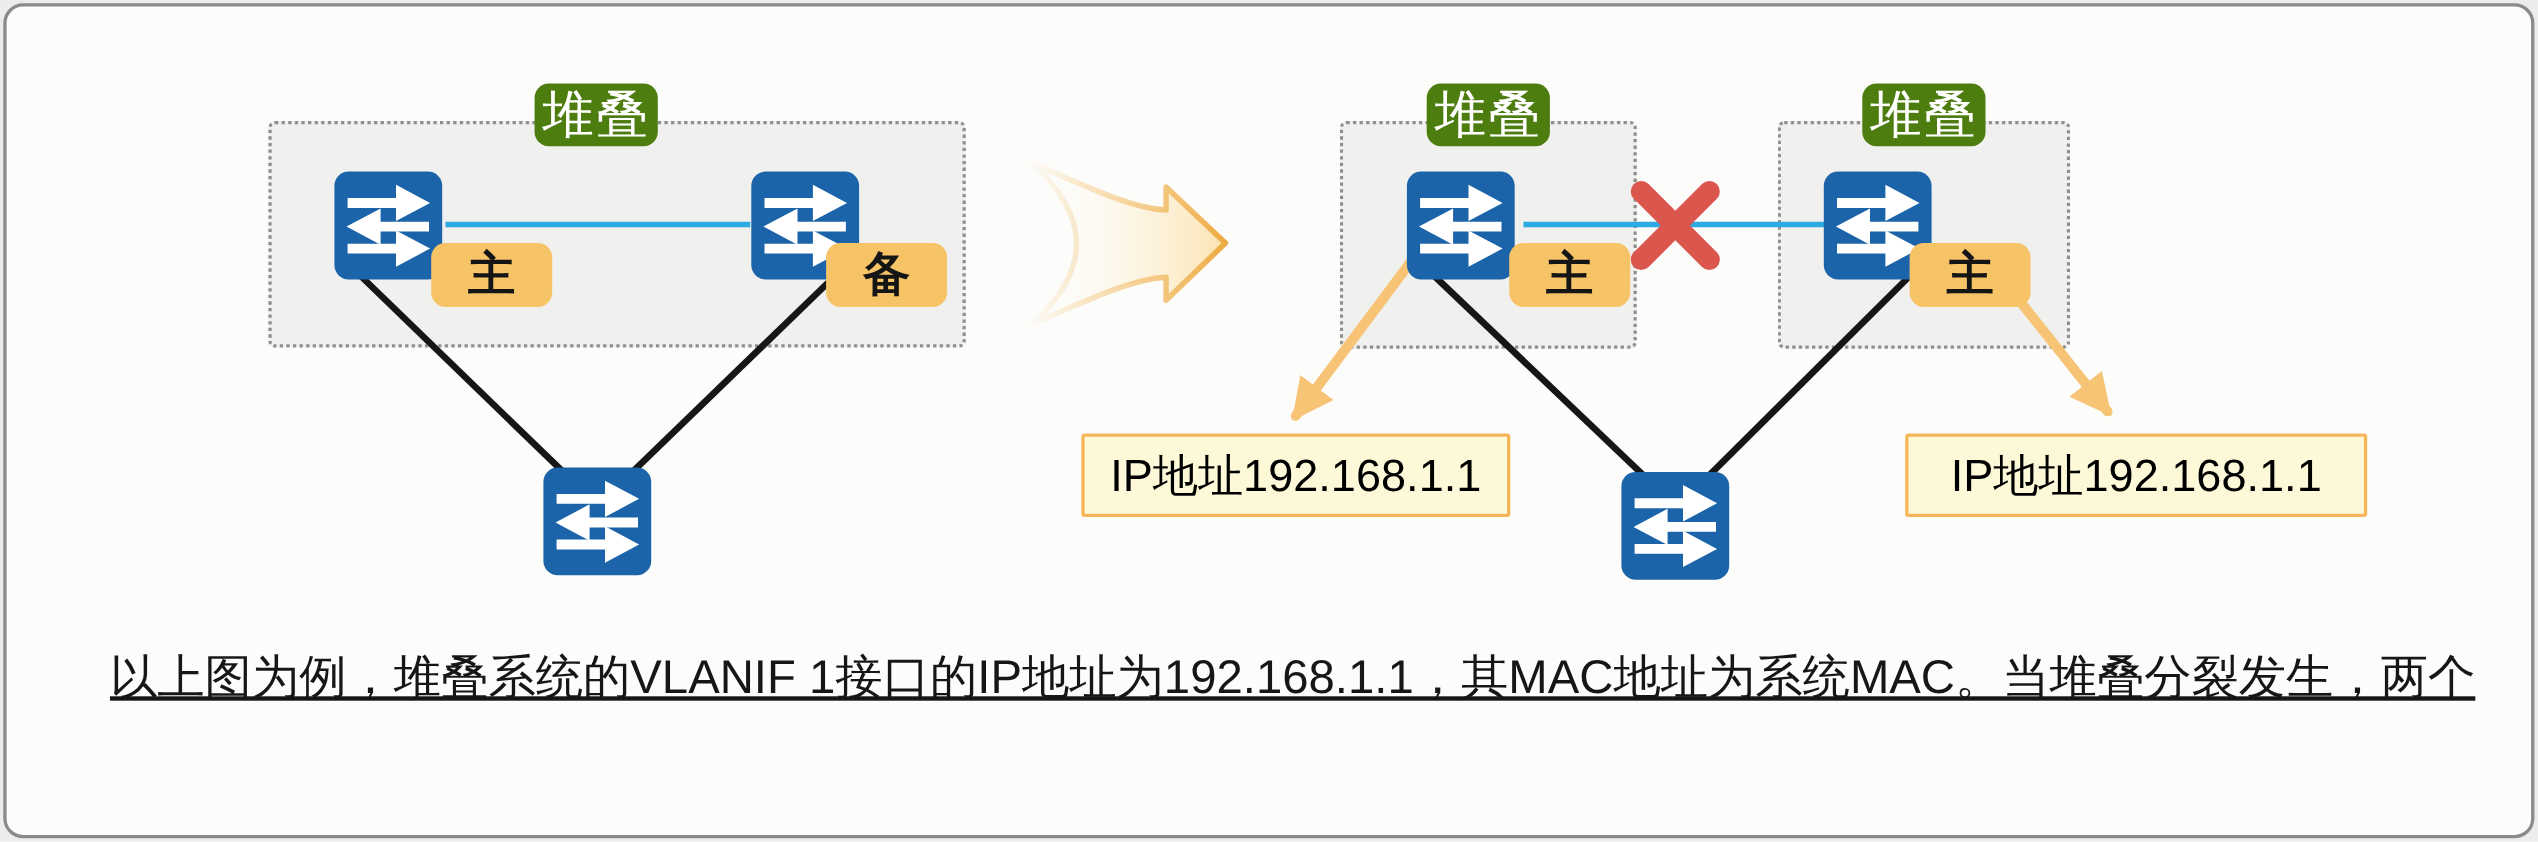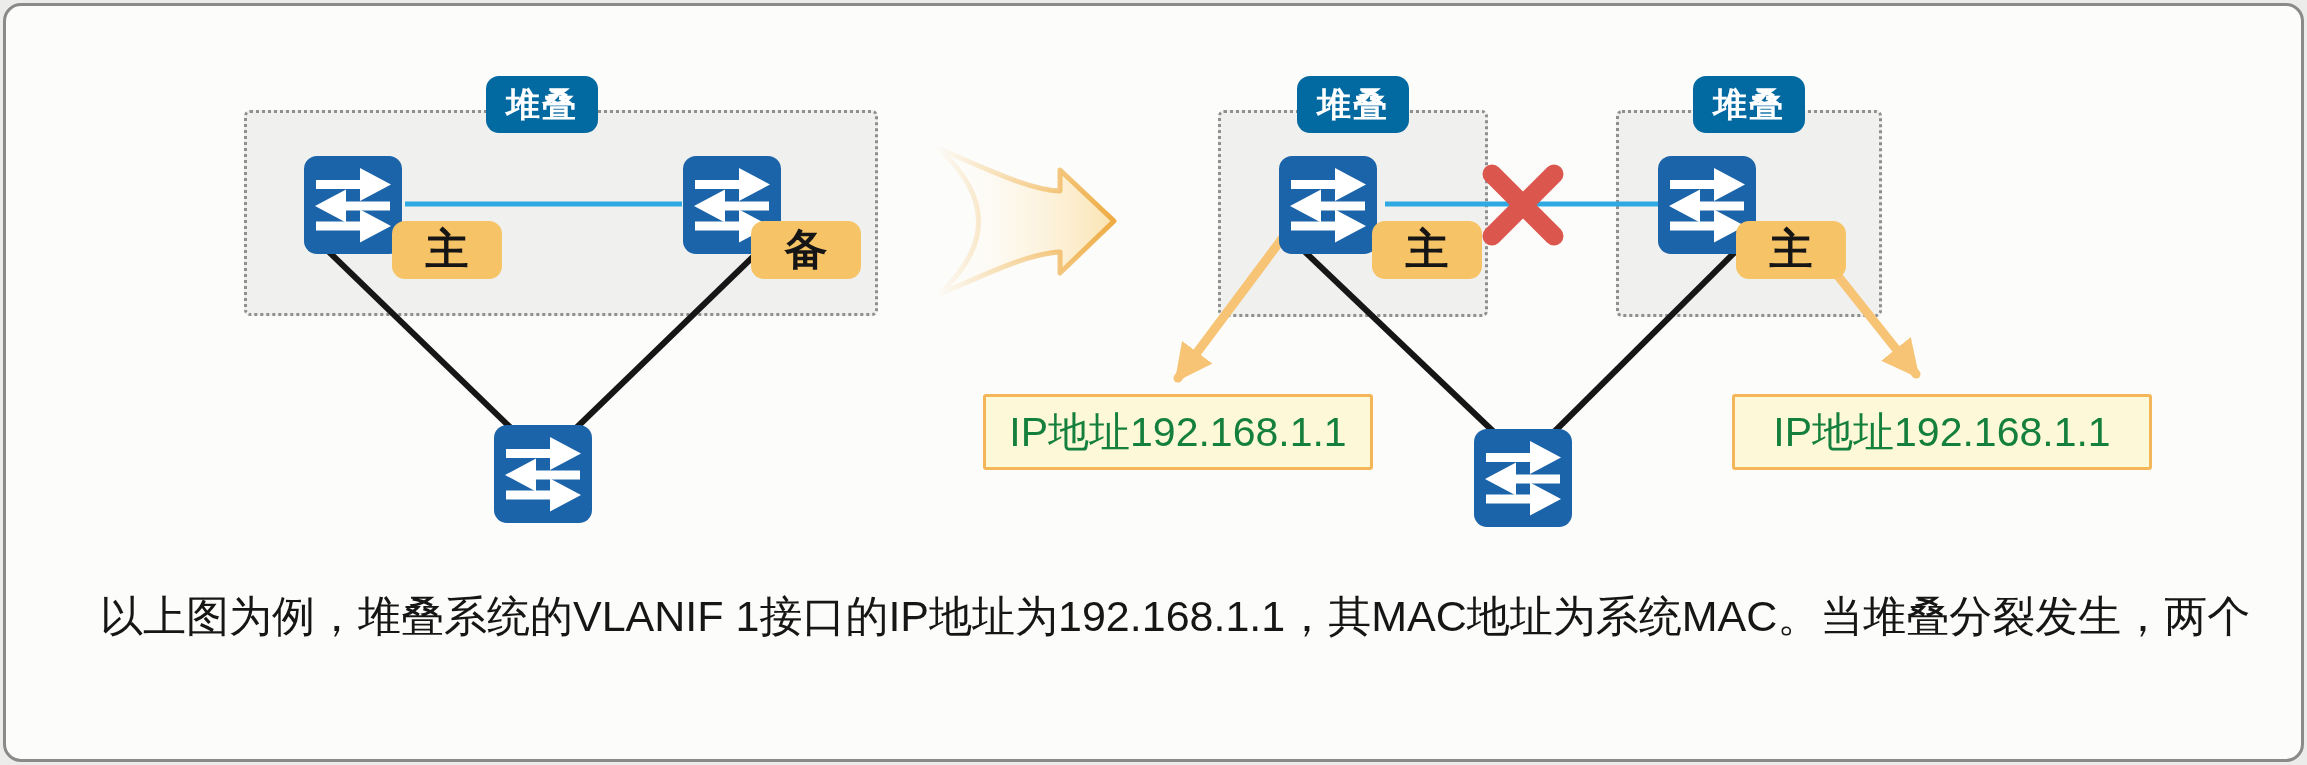--- a/index.html
+++ b/index.html
@@ -26,22 +26,22 @@
     border: 3px dotted #8f8f8f;
     border-radius: 6px;
     z-index: 1;
   }
   .stack-box.left  { left: 244px; top: 110px; width: 628px; height: 200px; }
   .stack-box.r1    { left: 1218px; top: 110px; width: 264px; height: 201px; }
   .stack-box.r2    { left: 1616px; top: 110px; width: 260px; height: 201px; }
   .stack-badge {
     position: absolute; z-index: 4;
     width: 112px; height: 57px;
-    background: #0369a1; border-radius: 13px;
-    color: #ffffff; font-weight: bold; font-size: 34px;
+    background: #4d7c0f; border-radius: 13px;
+    color: #ffffff; font-weight: normal; font-size: 47px;
     display: flex; align-items: center; justify-content: center;
     letter-spacing: 2px;
   }
   .stack-badge.left { left: 486px;  top: 76px; }
   .stack-badge.r1   { left: 1297px; top: 76px; }
   .stack-badge.r2   { left: 1693px; top: 76px; }
   .switch {
     position: absolute; z-index: 3;
     width: 104px; height: 100px;
   }
@@ -62,31 +62,31 @@
   .role-badge.a { left: 392px;  top: 221px; }
   .role-badge.b { left: 751px;  top: 221px; }
   .role-badge.d { left: 1372px; top: 221px; }
   .role-badge.e { left: 1736px; top: 221px; }
   .ip-box {
     position: absolute; z-index: 4;
     height: 70px;
     background: #fdf8d8;
     border: 3px solid #f5b65a;
     border-radius: 3px;
-    color: #15803d; font-size: 41px;
+    color: #000000; font-size: 41px;
     display: flex; align-items: center; justify-content: center;
     white-space: nowrap;
     text-align: center;
   }
   .ip-box.left  { left: 983px;  top: 394px; width: 384px; }
   .ip-box.right { left: 1732px; top: 394px; width: 414px; }
   .caption {
     position: absolute; z-index: 4;
     left: 100px; top: 578px; width: 2160px;
-    color: #161616; font-size: 43px; line-height: 76px;
+    color: #161616; font-size: 43px; line-height: 76px; text-decoration: underline;
   }
   .caption div { white-space: nowrap; }
   .defs-holder { position: absolute; width: 0; height: 0; overflow: hidden; }
 </style>
 </head>
 <body>
 
 <svg class="defs-holder" aria-hidden="true">
   <defs>
     <symbol id="sym-switch" viewBox="0 0 100 100">

